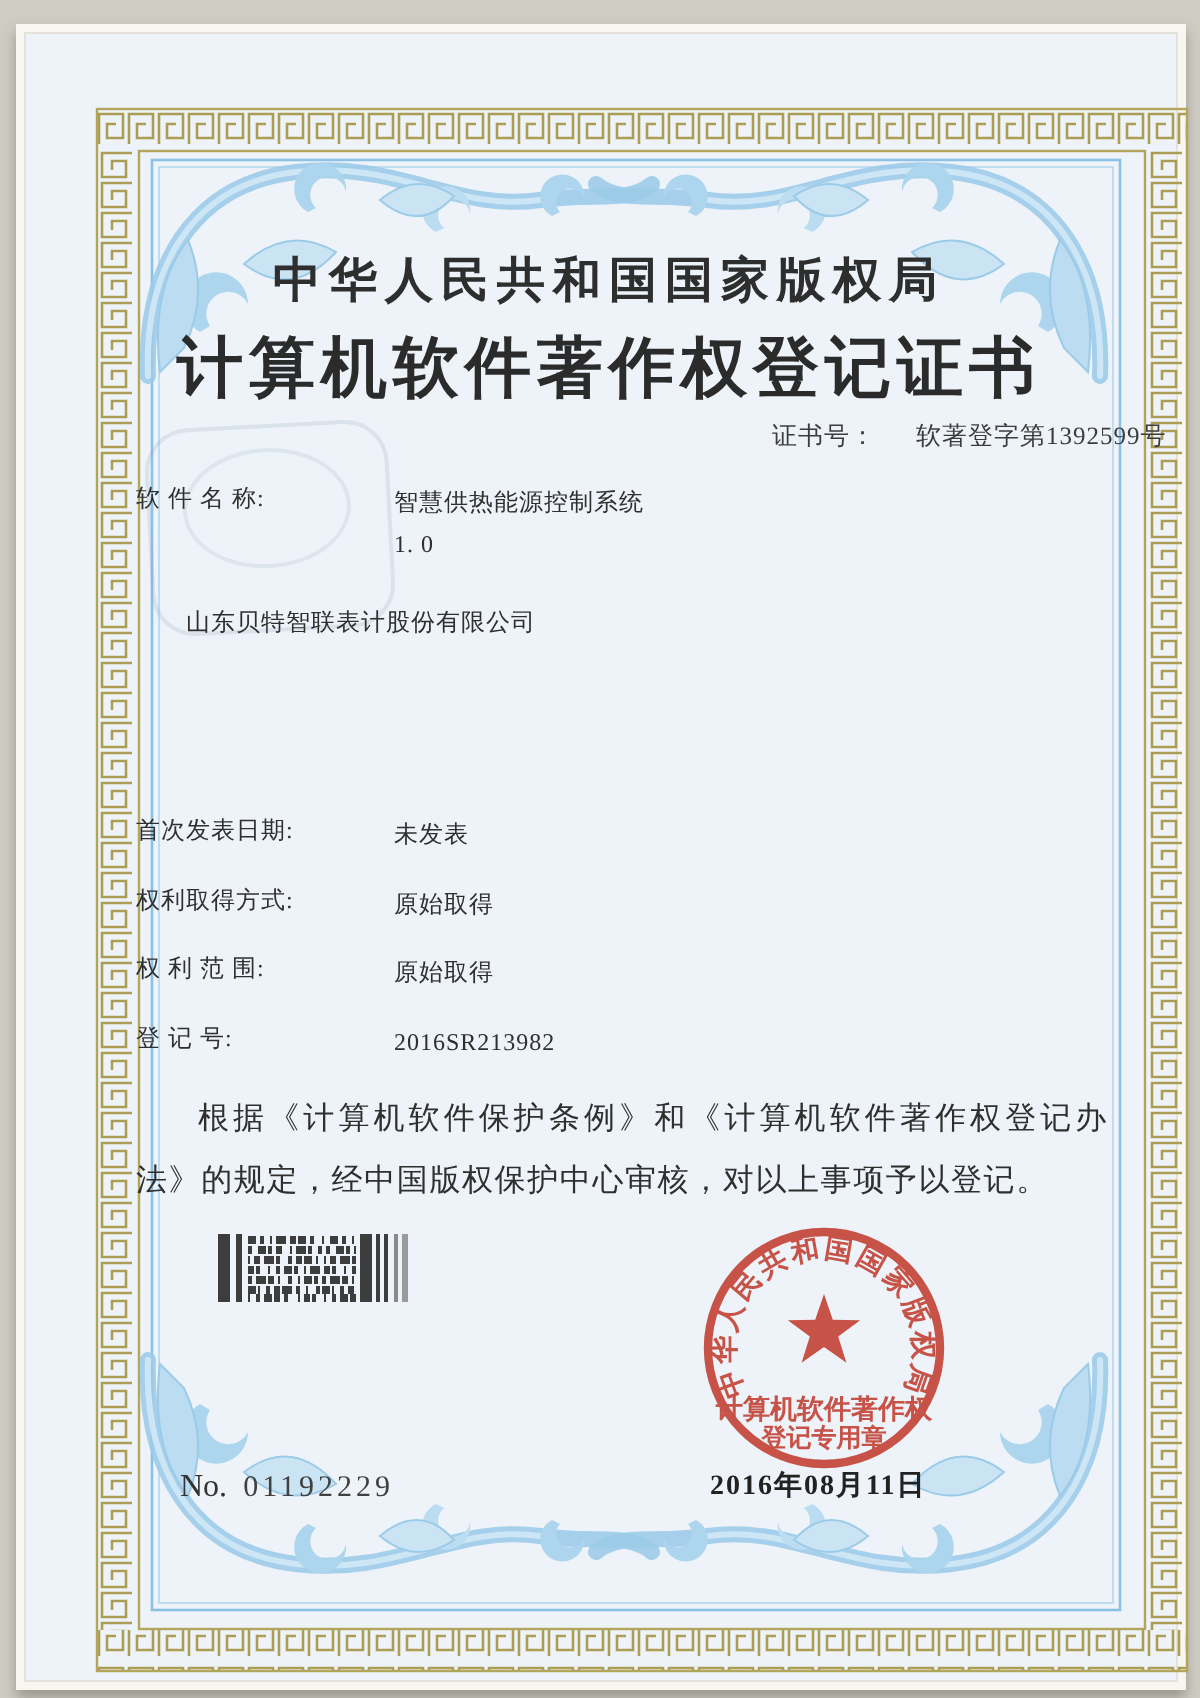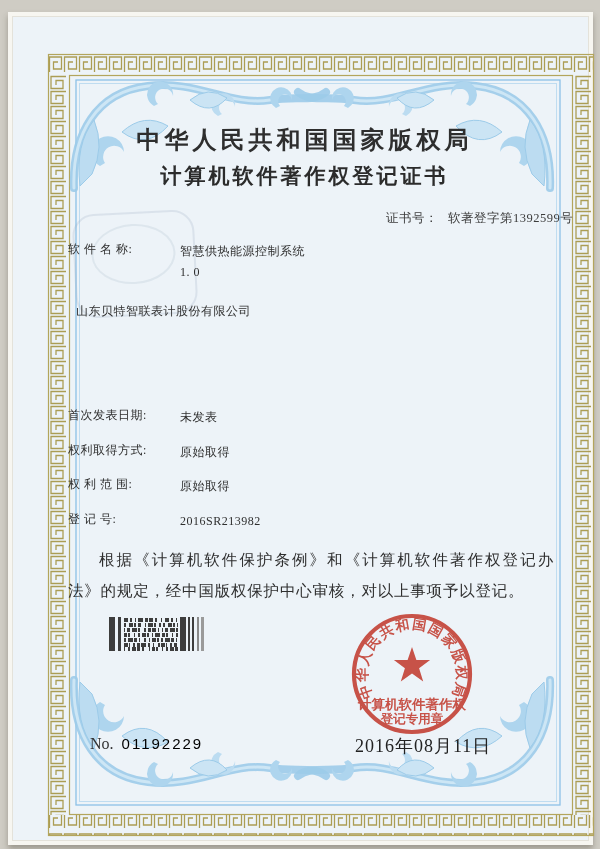--- a/index.html
+++ b/index.html
@@ -26,49 +26,49 @@
   .emboss:after{
     content:"";position:absolute;left:16px;top:10px;width:80px;height:56px;
     border:2px solid rgba(150,170,190,.18);border-radius:50%;
   }
   .authority{
     position:absolute;left:0;top:108px;width:585px;text-align:center;
     font-size:24px;letter-spacing:4px;color:#2e2e2e;font-weight:600;
   }
   .cert-title{
     position:absolute;left:0;top:146px;width:585px;text-align:center;
-    font-size:21px;font-weight:700;letter-spacing:3px;color:#2b2b2b;
+    font-size:33px;font-weight:700;letter-spacing:3px;color:#2b2b2b;
   }
   .cert-no{
     position:absolute;left:374px;top:194px;font-size:12.5px;color:#3c3c3c;
     letter-spacing:.5px;white-space:nowrap;
   }
-  .cert-no .val{margin-left:10px;}
+  .cert-no .val{margin-left:20px;}
   .field{
     position:absolute;left:56px;display:flex;align-items:flex-start;
     font-size:12px;color:#2f2f2f;letter-spacing:.5px;white-space:nowrap;
   }
   .field .lbl{width:104px;flex:0 0 104px;}
-  .field .val{margin-left:8px;line-height:21px;}
+  .field .val{margin-left:25px;line-height:21px;}
   .statement{
     position:absolute;left:56px;top:528px;width:486px;
     font-size:15.5px;line-height:31px;color:#2f2f2f;letter-spacing:.8px;
     text-indent:2em;text-align:justify;
   }
   .barcode{position:absolute;left:97px;top:601px;}
   .serial{
     position:absolute;left:78px;top:719px;font-size:16px;color:#333;
     white-space:nowrap;
   }
   .serial .num{
-    font-family:Liberation Sans, sans-serif;
-    color:#000000;font-size:15px;letter-spacing:2px;margin-left:8px;
+    font-family:Liberation Serif, serif;
+    color:#404040;font-size:15px;letter-spacing:2px;margin-left:8px;
   }
   .issue-date{
-    position:absolute;left:343px;top:718px;font-size:18px;font-weight:400;
+    position:absolute;left:343px;top:718px;font-size:14px;font-weight:700;
     color:#222;letter-spacing:1px;
   }
   .stamp{position:absolute;left:300px;top:586px;width:216px;height:156px;opacity:.87;}
 </style>
 </head>
 <body>
 
 <div class="scanner-strip"></div>
 
 <div class="paper">

